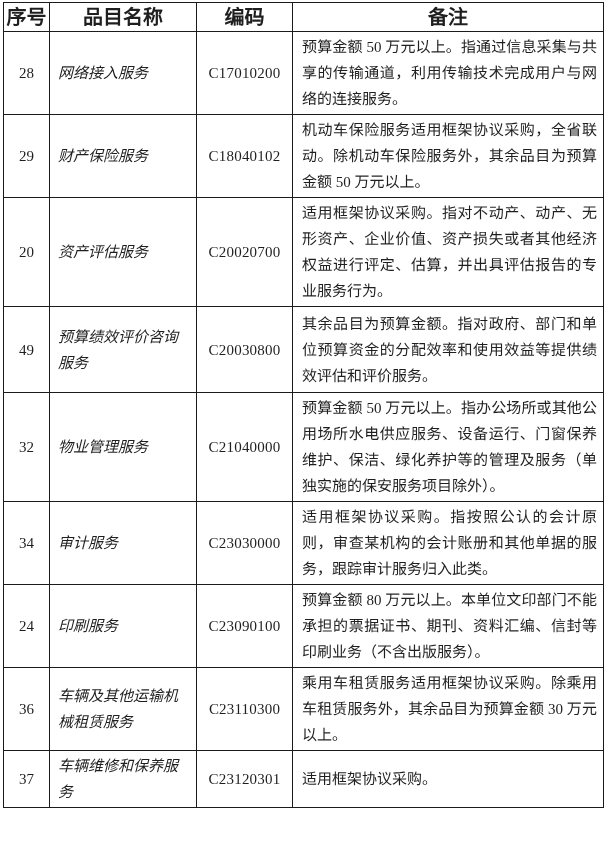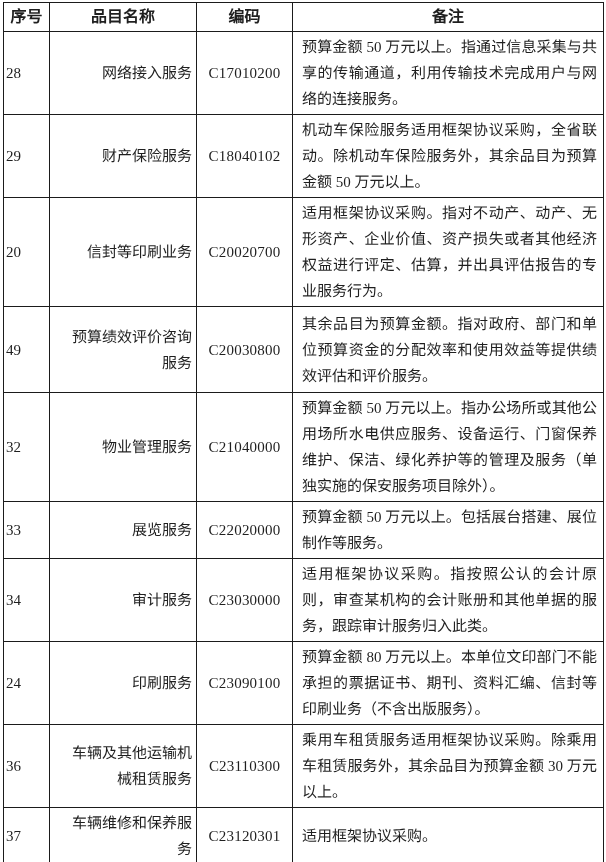--- a/index.html
+++ b/index.html
@@ -37,29 +37,31 @@
     vertical-align: middle;
     font-size: 15px;
     line-height: 26px;
     color: #1f1f1f;
     overflow: hidden;
   }
   table.catalog th {
     font-weight: bold;
     text-align: center;
     padding: 1px 2px;
-    font-size: 16px;
+    font-size: 20px;
   }
   td.cell-no {
+    text-align: center;
     padding: 1px 2px;
     font-family: "Liberation Serif", "DejaVu Serif", serif;
   }
   td.cell-name {
-    text-align: right;
+    text-align: left;
     padding: 2px 4px 2px 8px;
+    font-style: italic;
   }
   td.cell-code {
     text-align: center;
     padding: 1px 2px;
     letter-spacing: 0.2px;
     margin-left: 36px;
   }
   td.cell-remark {
     text-align: justify;
     padding: 2px 6px 2px 9px;
@@ -104,41 +106,35 @@
         <td class="cell-remark">预算金额 50 万元以上。指通过信息采集与共享的传输通道，利用传输技术完成用户与网络的连接服务。</td>
       </tr>
       <tr class="h-29">
         <td class="cell-no">29</td>
         <td class="cell-name">财产保险服务</td>
         <td class="cell-code">C18040102</td>
         <td class="cell-remark">机动车保险服务适用框架协议采购，全省联动。除机动车保险服务外，其余品目为预算金额 50 万元以上。</td>
       </tr>
       <tr class="h-30">
         <td class="cell-no">20</td>
-        <td class="cell-name">信封等印刷业务</td>
+        <td class="cell-name">资产评估服务</td>
         <td class="cell-code">C20020700</td>
         <td class="cell-remark">适用框架协议采购。指对不动产、动产、无形资产、企业价值、资产损失或者其他经济权益进行评定、估算，并出具评估报告的专业服务行为。</td>
       </tr>
       <tr class="h-31">
         <td class="cell-no">49</td>
         <td class="cell-name">预算绩效评价咨询服务</td>
         <td class="cell-code">C20030800</td>
         <td class="cell-remark">其余品目为预算金额。指对政府、部门和单位预算资金的分配效率和使用效益等提供绩效评估和评价服务。</td>
       </tr>
       <tr class="h-32">
         <td class="cell-no">32</td>
         <td class="cell-name">物业管理服务</td>
         <td class="cell-code">C21040000</td>
         <td class="cell-remark">预算金额 50 万元以上。指办公场所或其他公用场所水电供应服务、设备运行、门窗保养维护、保洁、绿化养护等的管理及服务（单独实施的保安服务项目除外）。</td>
-      </tr>
-      <tr class="h-33">
-        <td class="cell-no">33</td>
-        <td class="cell-name">展览服务</td>
-        <td class="cell-code">C22020000</td>
-        <td class="cell-remark">预算金额 50 万元以上。包括展台搭建、展位制作等服务。</td>
       </tr>
       <tr class="h-34">
         <td class="cell-no">34</td>
         <td class="cell-name">审计服务</td>
         <td class="cell-code">C23030000</td>
         <td class="cell-remark">适用框架协议采购。指按照公认的会计原则，审查某机构的会计账册和其他单据的服务，跟踪审计服务归入此类。</td>
       </tr>
       <tr class="h-35">
         <td class="cell-no">24</td>
         <td class="cell-name">印刷服务</td>

